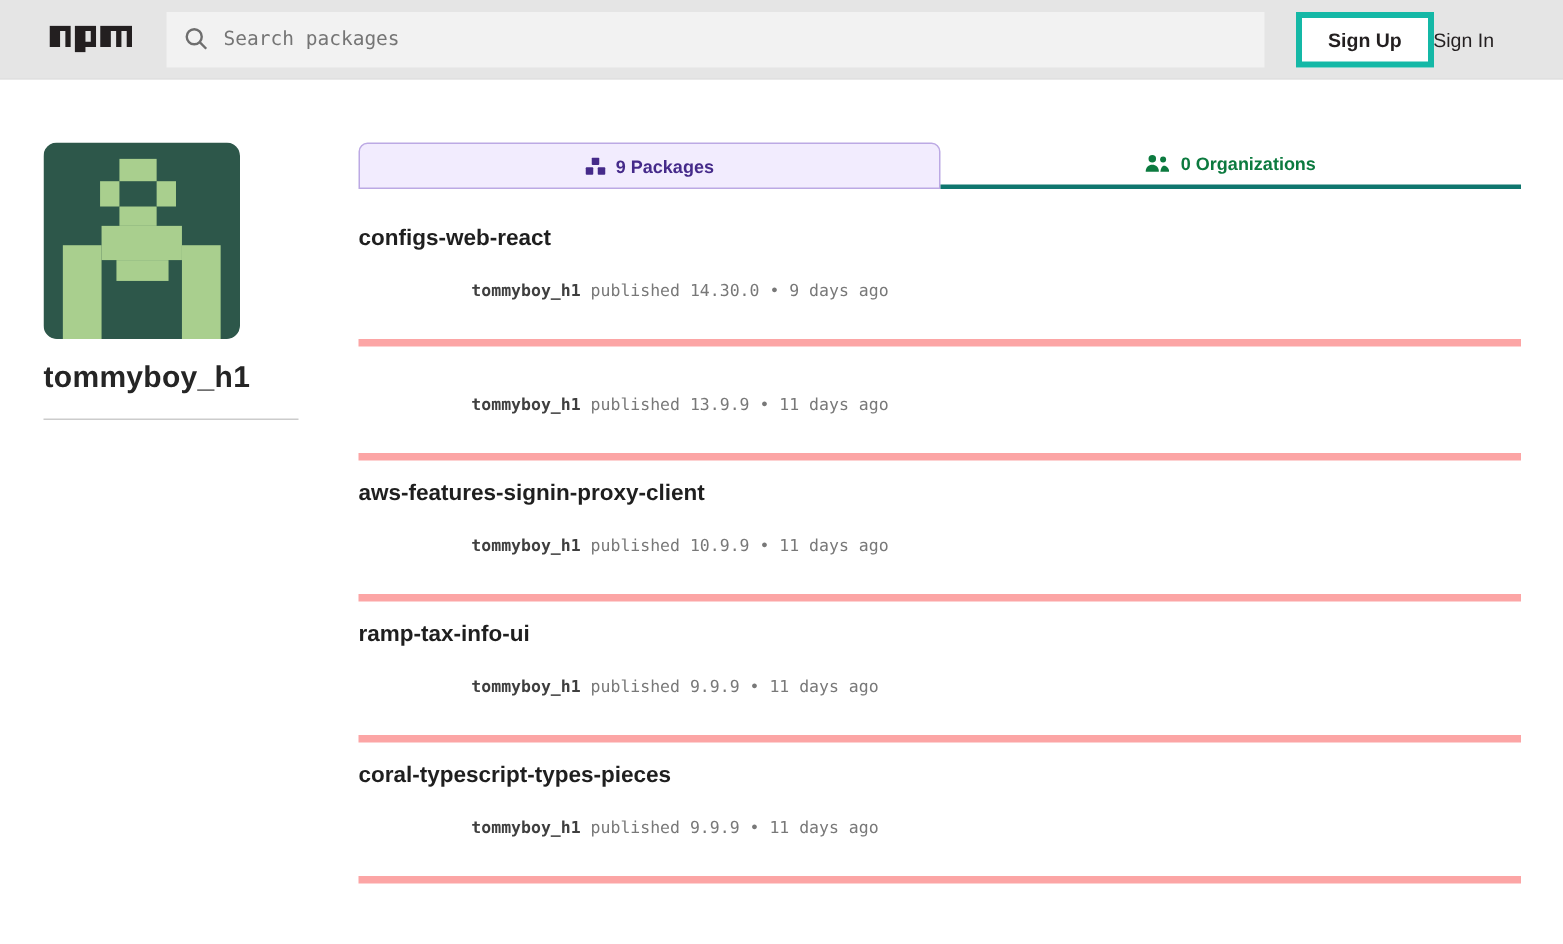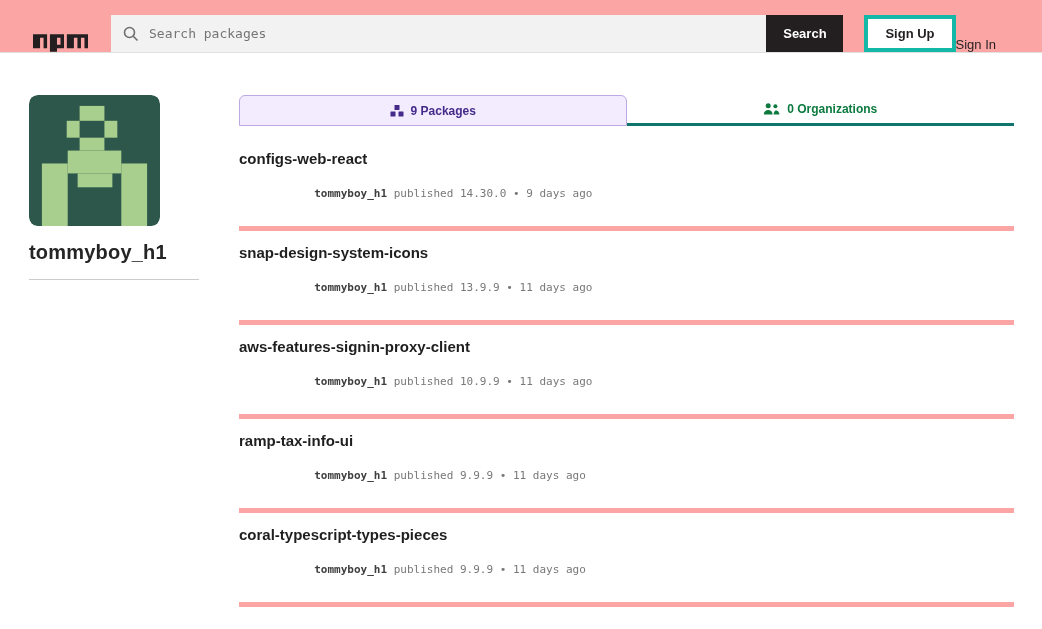--- a/index.html
+++ b/index.html
@@ -8,24 +8,24 @@
     width: 1042px; height: 629px;
     font-family: "Liberation Sans", sans-serif;
     color: #231f20;
     overflow: hidden;
     position: relative;
   }
   
   .header {
     height: 53px;
     display: flex;
-    align-items: flex-end;
+    align-items: center;
     padding: 0 46px 0 33px;
     border-bottom: 1px solid #e0e0e0;
-    background: #fca5a5;
+    background: #e5e5e5;
   }
   .logo { width: 55px; height: 18px; flex: 0 0 auto; margin-right: 23px; cursor: pointer; }
   .search-wrap {
     flex: 1 1 auto;
     display: flex;
     align-items: stretch;
     height: 37px;
   }
   .search-field {
     flex: 1 1 auto;
@@ -121,21 +121,20 @@
     <path fill="#231f20" d="M240,250h100v-50h100V0H240V250z M340,50h50v100h-50V50z M480,0v200h100V50h50v150h50V50h50v150h50V0H480z M0,200h100V50h50v150h50V0H0V200z"></path>
   </svg>
   <div class="search-wrap">
     <div class="search-field">
       <svg width="16" height="16" viewBox="0 0 16 16">
         <circle cx="6.5" cy="6.5" r="5" fill="none" stroke="#6e6e6e" stroke-width="1.6"></circle>
         <line x1="10.3" y1="10.3" x2="14.5" y2="14.5" stroke="#6e6e6e" stroke-width="1.6"></line>
       </svg>
       <input class="search-input" type="text" placeholder="Search packages" style="">
     </div>
-    <button class="search-btn">Search</button>
   </div>
   <button class="signup-btn">Sign Up</button>
   <a class="signin-link">Sign In</a>
 </div>
 
 <div class="main">
 
   <div class="left-col">
     <svg class="avatar" viewBox="0 0 132 132">
       <rect x="0" y="0" width="132" height="132" rx="9" fill="#2d574a"></rect>
@@ -179,21 +178,20 @@
 
     <div class="pkg-list" id="pkg-list">
       <div class="pkg-row">
         <a class="pkg-name">configs-web-react</a>
         <div class="pkg-meta">
           <span class="pkg-publisher">tommyboy_h1</span><span class="pkg-details"> published 14.30.0 • 9 days ago</span>
         </div>
       </div>
 
       <div class="pkg-row">
-        <a class="pkg-name">snap-design-system-icons</a>
         <div class="pkg-meta">
           <span class="pkg-publisher">tommyboy_h1</span><span class="pkg-details"> published 13.9.9 • 11 days ago</span>
         </div>
       </div>
 
       <div class="pkg-row">
         <a class="pkg-name">aws-features-signin-proxy-client</a>
         <div class="pkg-meta">
           <span class="pkg-publisher">tommyboy_h1</span><span class="pkg-details"> published 10.9.9 • 11 days ago</span>
         </div>

